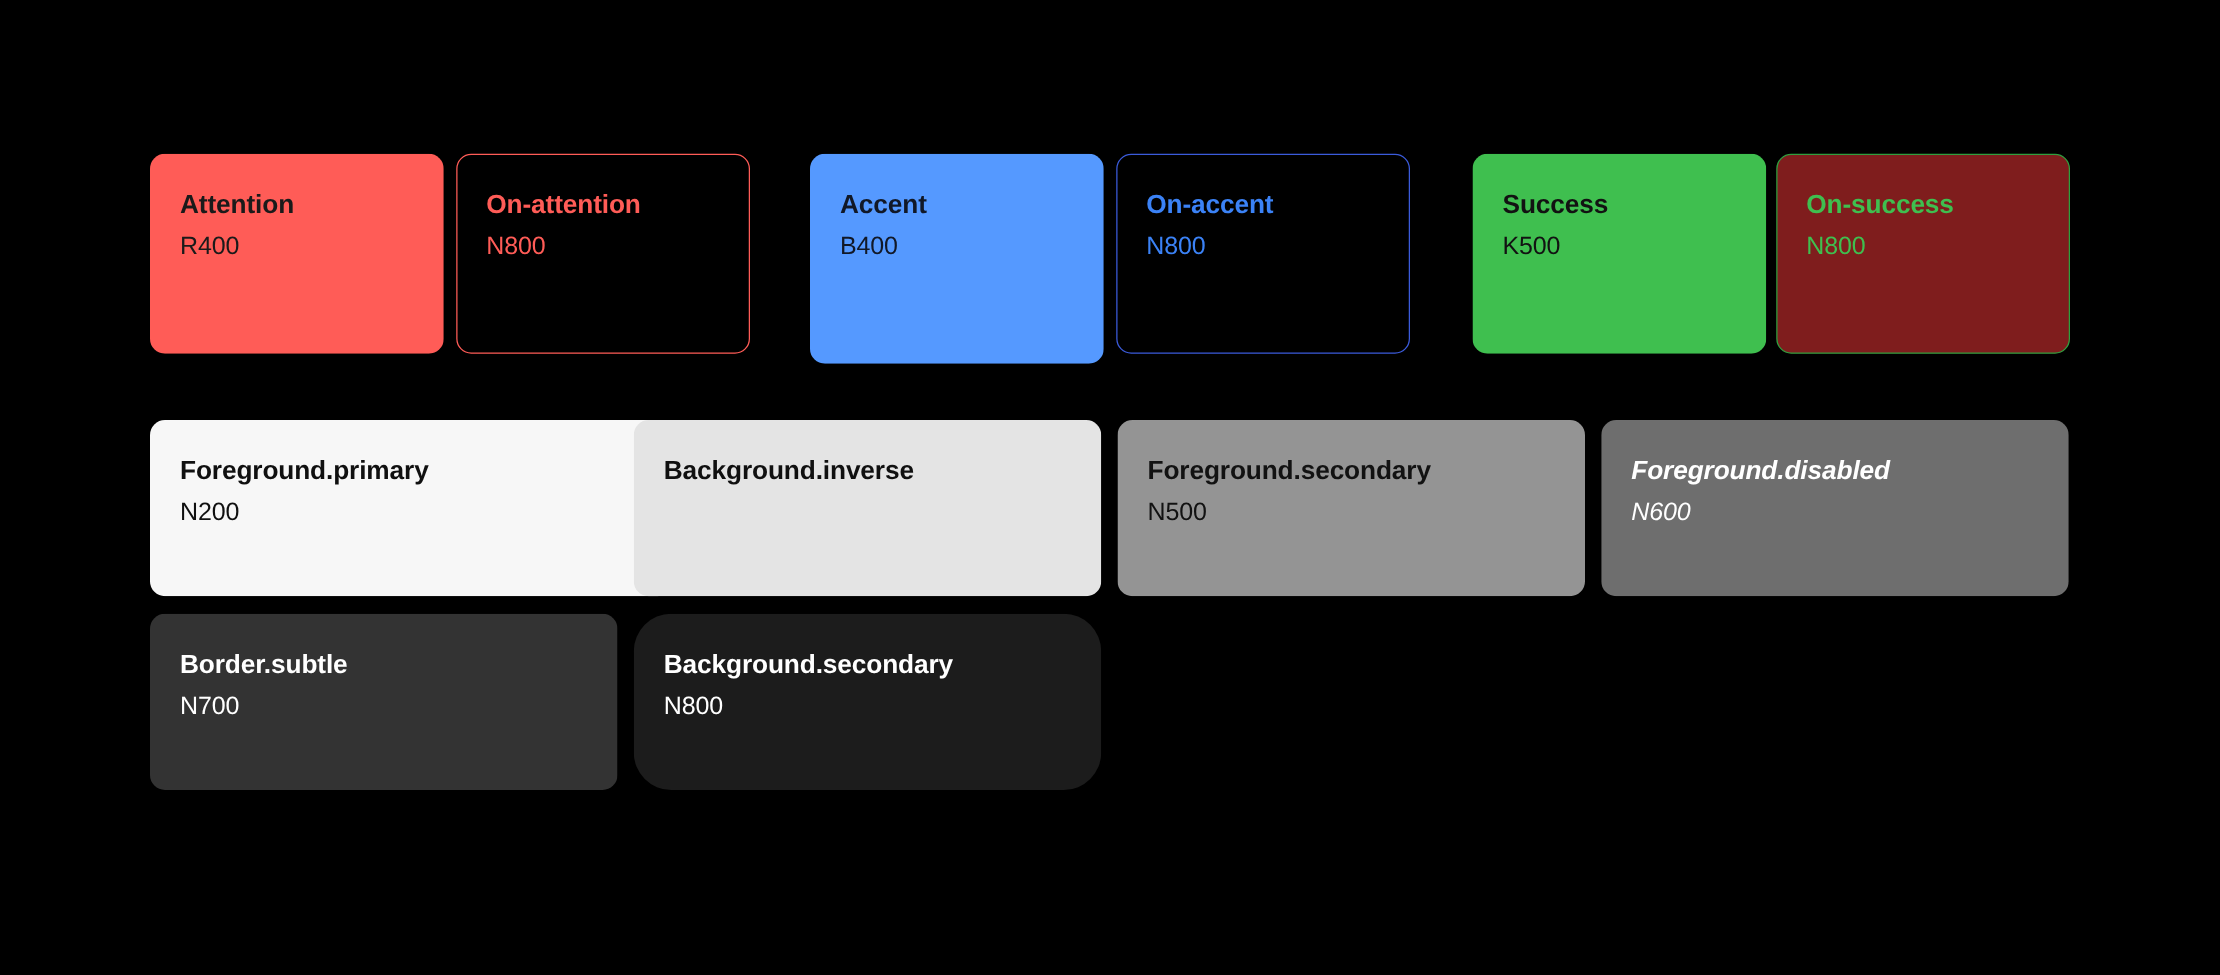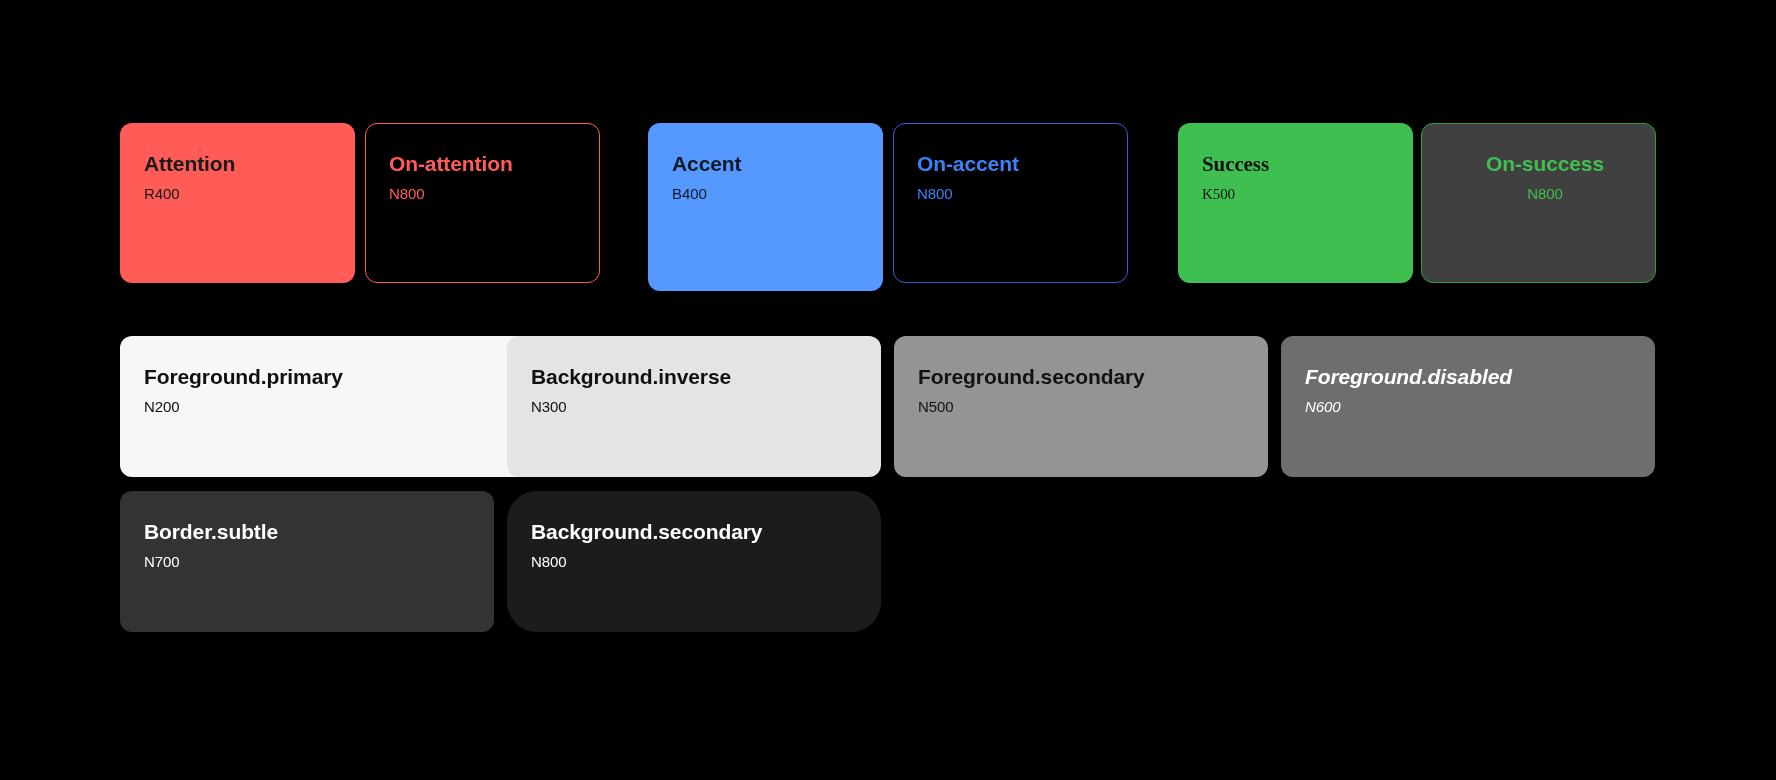--- a/index.html
+++ b/index.html
@@ -40,21 +40,21 @@
 
   .swatch-name {
     font-size: 21px;
     font-weight: 700;
     line-height: 1.35;
     white-space: nowrap;
     letter-spacing: -0.1px;
   }
 
   .swatch-token {
-    font-size: 15px;
+    font-size: 20px;
     font-weight: 400;
     line-height: 1.35;
     white-space: nowrap;
     margin-top: 6px;
     letter-spacing: -0.1px;
   }
 </style>
 </head>
 <body>
 
@@ -77,44 +77,43 @@
           <div class="swatch-name" style="color: rgb(17, 24, 39);">Accent</div>
           <div class="swatch-token" style="color: rgb(17, 24, 39);">B400</div>
         </div>
       </div>
       <div class="swatch" style="left: 893px; top: 123px; width: 235px; height: 160px; background: rgb(0, 0, 0); border: 1px solid rgb(59, 91, 219);">
         <div class="swatch-inner">
           <div class="swatch-name" style="color: rgb(59, 130, 246);">On-accent</div>
           <div class="swatch-token" style="color: rgb(59, 130, 246);">N800</div>
         </div>
       </div>
-      <div class="swatch" style="left: 1178px; top: 123px; width: 235px; height: 160px; background: rgb(63, 191, 79); font-family: Liberation Serif, serif;">
+      <div class="swatch" style="left: 1178px; top: 123px; width: 235px; height: 160px; background: rgb(63, 191, 79);">
         <div class="swatch-inner">
           <div class="swatch-name" style="color: rgb(18, 18, 18);">Success</div>
           <div class="swatch-token" style="color: rgb(18, 18, 18);">K500</div>
         </div>
       </div>
-      <div class="swatch" style="left: 1421px; top: 123px; width: 235px; height: 160px; background: #404040; border: 1px solid rgb(47, 158, 63); text-align: center;">
+      <div class="swatch" style="left: 1421px; top: 123px; width: 235px; height: 160px; background: #7f1d1d; border: 1px solid rgb(47, 158, 63);">
         <div class="swatch-inner">
           <div class="swatch-name" style="color: rgb(63, 191, 79);">On-success</div>
           <div class="swatch-token" style="color: rgb(63, 191, 79);">N800</div>
         </div>
       </div>
     </div>
     <div style="position: absolute; left: 0px; top: 0px; width: 100%; height: 100%;">
       <div class="swatch" style="left: 120px; top: 336px; width: 418px; height: 141px; background: rgb(247, 247, 247);">
         <div class="swatch-inner">
           <div class="swatch-name" style="color: rgb(16, 16, 16);">Foreground.primary</div>
           <div class="swatch-token" style="color: rgb(16, 16, 16);">N200</div>
         </div>
       </div>
       <div class="swatch" style="left: 507px; top: 336px; width: 374px; height: 141px; background: rgb(228, 228, 228);">
         <div class="swatch-inner">
           <div class="swatch-name" style="color: rgb(16, 16, 16);">Background.inverse</div>
-          <div class="swatch-token" style="color: rgb(16, 16, 16);">N300</div>
         </div>
       </div>
       <div class="swatch" style="left: 894px; top: 336px; width: 374px; height: 141px; background: rgb(148, 148, 148);">
         <div class="swatch-inner">
           <div class="swatch-name" style="color: rgb(18, 18, 18);">Foreground.secondary</div>
           <div class="swatch-token" style="color: rgb(18, 18, 18);">N500</div>
         </div>
       </div>
       <div class="swatch" style="left: 1281px; top: 336px; width: 374px; height: 141px; background: rgb(110, 110, 110); font-style: italic;">
         <div class="swatch-inner">

